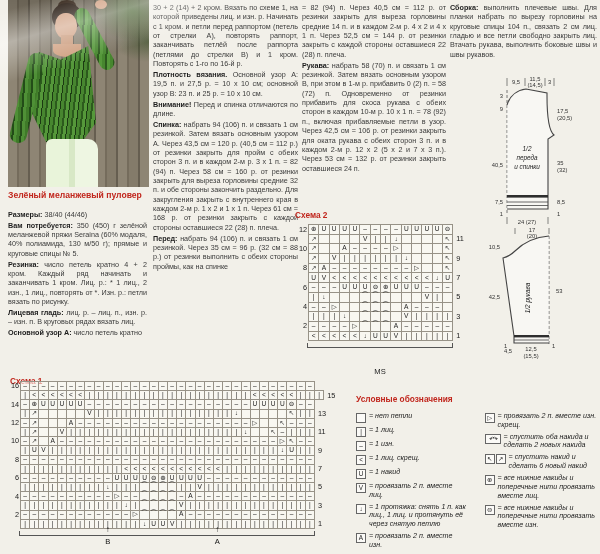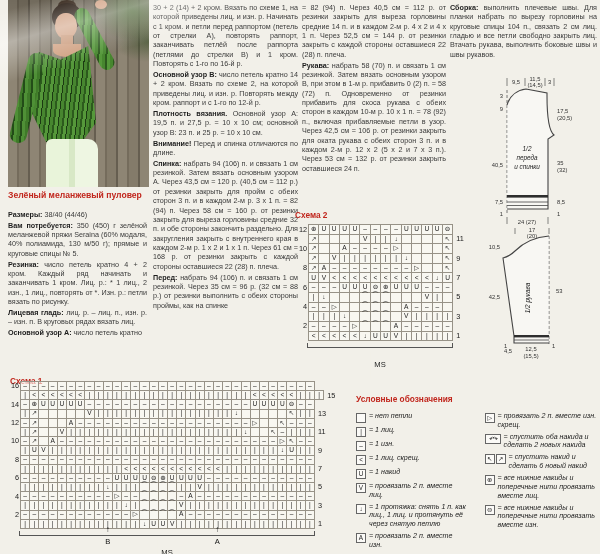--- a/index.html
+++ b/index.html
@@ -54,21 +54,21 @@
   .cell.arc{font-size:8px;color:#111;align-items:flex-start;line-height:5px}
   .cnum{width:13px;flex-shrink:0;font-size:7.3px;color:#222;display:flex;align-items:center}
   .cnum.l{justify-content:flex-end;padding-right:2px}
   .cnum.r{justify-content:flex-start;padding-left:3px}
   .bracket{position:relative;margin-left:13px}
   #chart1 .bracket{width:296px;height:19px}
   #chart2 .bracket{width:146px;height:14px}
   .bline{position:absolute;left:0;right:0;top:6px;border-top:1px solid #555}
   .bline::before,.bline::after{content:"";position:absolute;width:1px;height:5px;background:#555;top:-5px}
   .bline::before{left:0}.bline::after{right:0}
-  .ms{position:absolute;top:11px;left:50%;transform:translateX(-50%);background:#f2f0e9;
+  .ms{position:absolute;top:18px;left:50%;transform:translateX(-50%);background:#f2f0e9;
       padding:8px 4px;font-size:7.6px;color:#222}
   .arr{position:absolute;top:-4px;font-size:8px;color:#111;transform:translateX(-50%)}
   .arl{position:absolute;top:8px;font-size:7.6px;color:#111;transform:translateX(-50%)}
   
   .legend{position:absolute;left:356px;top:384px;width:244px}
   .lcols{display:flex;gap:18px}
   .lcol{width:115px}
   .lcol.r{width:120px}
   .litem{display:flex;gap:3px;margin-bottom:3px;font-style:italic;font-size:7.1px;line-height:1.25;color:#222}
   .lsyms{display:flex;gap:1px;flex-shrink:0;padding-top:1px}
@@ -105,21 +105,20 @@
         <p class="para"><b>Размеры: </b>38/40 (44/46)</p>
         <p class="para"><b>Вам потребуется: </b>350 (450) г зелёной меланжевой пряжи Seraina (60% модаля, 40% полиамида, 130 м/50 г); прямые и круговые спицы № 5.</p>
         <p class="para"><b>Резинка: </b>число петель кратно 4 + 2 кром. Каждый ряд начинать и заканчивать 1 кром. Лиц. р.: * 1 лиц., 2 изн., 1 лиц., повторять от *. Изн. р.: петли вязать по рисунку.</p>
         <p class="para"><b>Лицевая гладь: </b>лиц. р. – лиц. п., изн. р. – изн. п. В круговых рядах вязать лиц.</p>
         <p class="para"><b>Основной узор А: </b>число петель кратно</p>
       </div>
   </div>
 
   <div class="col col2">
       <p class="para">30 + 2 (14) + 2 кром. Вязать по схеме 1, на которой приведены лиц. и изн. р. Начинать с 1 кром. и петли перед раппортом (петель от стрелки А), повторять раппорт, заканчивать петлёй после раппорта (петлями до стрелки В) и 1 кром. Повторять с 1-го по 16-й р.</p>
-      <p class="para"><b>Основной узор В: </b>число петель кратно 14 + 2 кром. Вязать по схеме 2, на которой приведены лиц. и изн. р. Повторять между кром. раппорт и с 1-го по 12-й р.</p>
       <p class="para"><b>Плотность вязания. </b>Основной узор А: 19,5 п. и 27,5 р. = 10 х 10 см; основной узор В: 23 п. и 25 р. = 10 х 10 см.</p>
       <p class="para"><b>Внимание! </b>Перед и спинка отличаются по длине.</p>
       <p class="para"><b>Спинка: </b>набрать 94 (106) п. и связать 1 см резинкой. Затем вязать основным узором А. Через 43,5 см = 120 р. (40,5 см = 112 р.) от резинки закрыть для пройм с обеих сторон 3 п. и в каждом 2-м р. 3 х 1 п. = 82 (94) п. Через 58 см = 160 р. от резинки закрыть для выреза горловины средние 32 п. и обе стороны закончить раздельно. Для закругления закрыть с внутреннего края в каждом 2-м р. 1 х 2 и 1 х 1 п. Через 61 см = 168 р. от резинки закрыть с каждой стороны оставшиеся 22 (28) п. плеча.</p>
       <p class="para"><b>Перед: </b>набрать 94 (106) п. и связать 1 см резинкой. Через 35 см = 96 р. (32 см = 88 р.) от резинки выполнить с обеих стороны проймы, как на спинке</p>
     </div>
 
   <div class="col col3">
       <p class="para">= 82 (94) п. Через 40,5 см = 112 р. от резинки закрыть для выреза горловины средние 14 п. и в каждом 2-м р. 4 х 2 и 4 х 1 п. Через 52,5 см = 144 р. от резинки закрыть с каждой стороны оставшиеся 22 (28) п. плеча.</p>
       <p class="para"><b>Рукава: </b>набрать 58 (70) п. и связать 1 см резинкой. Затем вязать основным узором В, при этом в 1-м р. прибавить 0 (2) п. = 58 (72) п. Одновременно от резинки прибавить для скоса рукава с обеих сторон в каждом 10-м р. 10 х 1 п. = 78 (92) п., включая прибавляемые петли в узор. Через 42,5 см = 106 р. от резинки закрыть для оката рукава с обеих сторон 3 п. и в каждом 2-м р. 12 х 2 (5 х 2 и 7 х 3 п.). Через 53 см = 132 р. от резинки закрыть оставшиеся 24 п.</p>
     </div>

